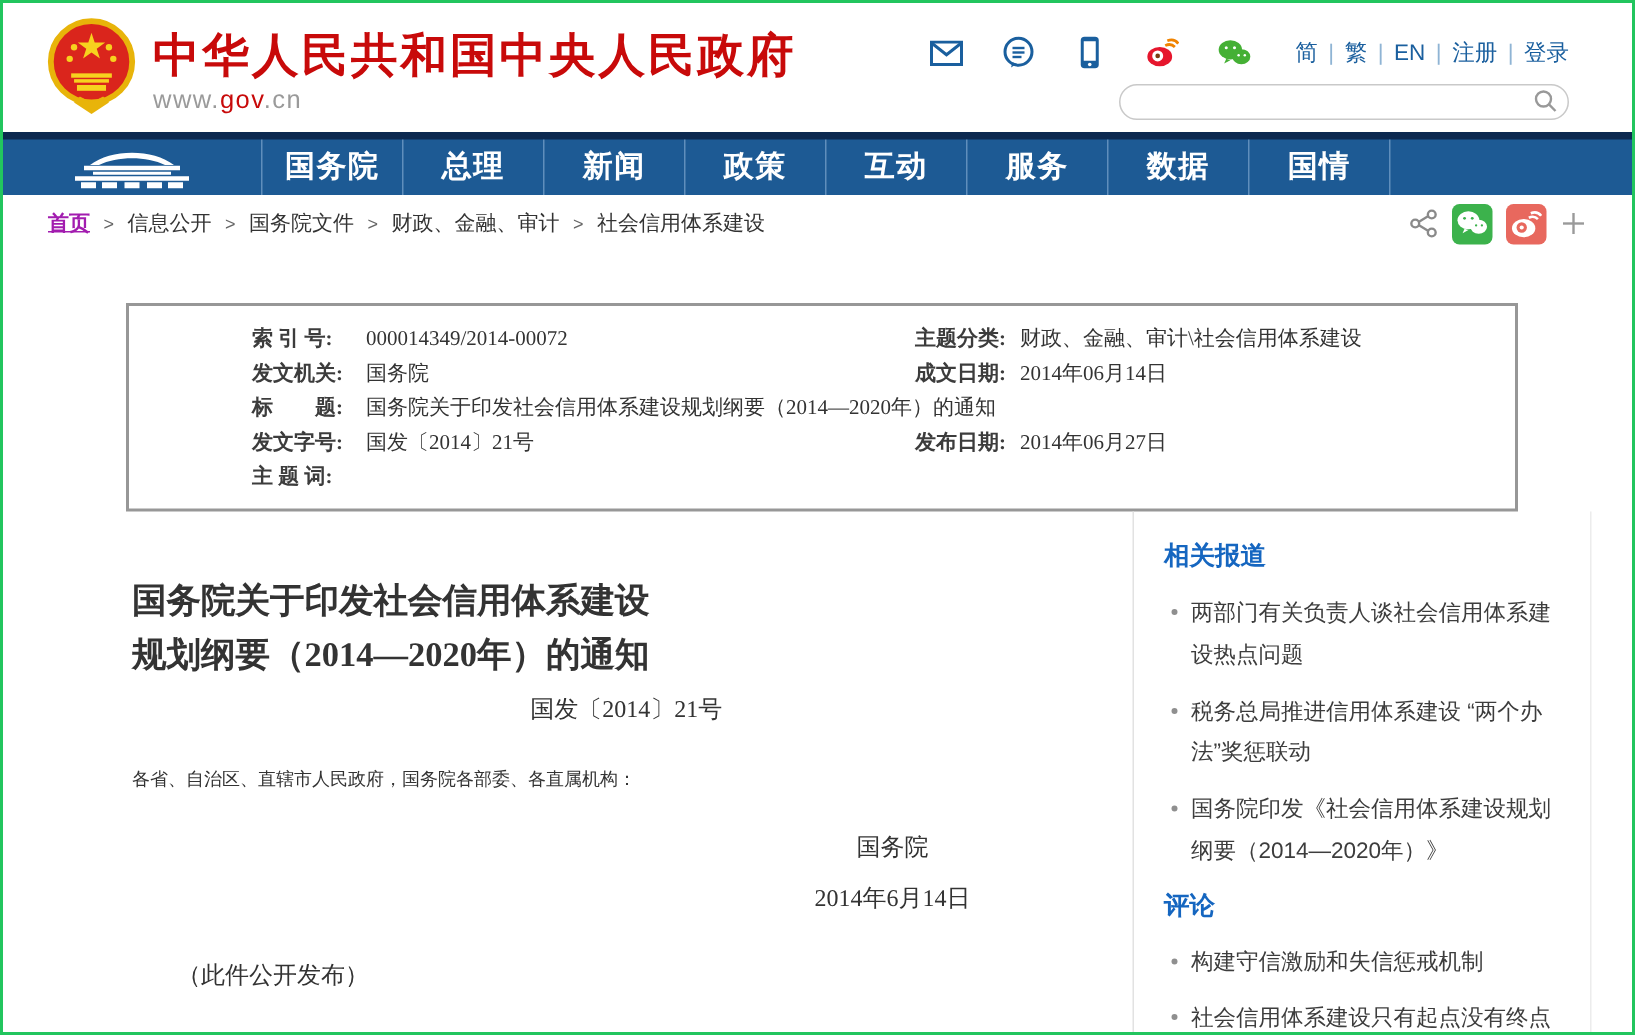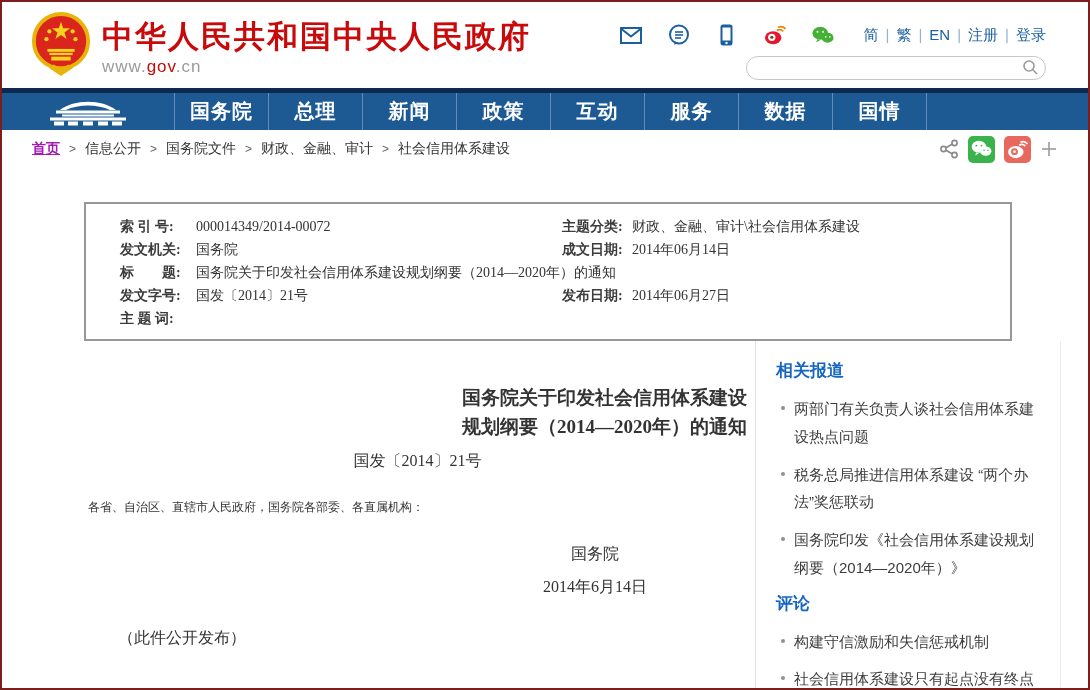--- a/index.html
+++ b/index.html
@@ -1,16 +1,16 @@
 <!DOCTYPE html>
 <html><head>
 <meta charset="utf-8">
 <style>
   html,body{margin:0;padding:0;background:#fff;}
-  .page{position:relative;width:1090px;height:690px;box-sizing:border-box;border:2px solid #7f1d1d;
+  .page{position:relative;width:1090px;height:690px;box-sizing:border-box;border:2px solid #22c55e;
         background:#fff;overflow:hidden;font-family:"Liberation Sans","DejaVu Sans",sans-serif;}
   
   .header{position:relative;height:86px;}
   .logo{position:absolute;left:28px;top:10px;display:flex;align-items:flex-start;cursor:pointer;}
   .emblem{width:62px;height:68px;display:block;}
   .logo-text{margin-left:10px;padding-top:8px;}
   .site-title{color:#c80a0a;font-size:31px;font-weight:bold;letter-spacing:2px;line-height:1.1;}
   .site-url{font-size:17px;color:#9a9a9a;letter-spacing:1px;margin-top:3px;}
   .site-url .url-gov{color:#c80a0a;}
   .header-right{position:absolute;right:42px;top:22px;text-align:right;}
@@ -36,31 +36,31 @@
   .crumb-sep{color:#666;margin:0 9px;font-size:12px;}
   .share-row{margin-left:auto;display:flex;align-items:center;gap:9px;}
   .share-btn{width:27px;height:27px;border-radius:5px;display:inline-flex;align-items:center;justify-content:center;cursor:pointer;}
   .share-btn.wechat{background:#3cb24c;}
   .share-btn.weibo{background:#e8685e;}
   .plain-icon{display:inline-flex;align-items:center;justify-content:center;cursor:pointer;}
   
   .meta-box{margin:34px 0 0 82px;width:928px;box-sizing:border-box;border:2px solid #979797;
             padding:11px 10px 9px 34px;font-family:"Liberation Serif","DejaVu Serif",serif;
             font-size:14px;color:#333;}
-  .meta-row{display:flex;line-height:23px;}
+  .meta-row{display:flex;line-height:23px;margin-left:48px;}
   .meta-cell{display:flex;}
   .meta-cell.left{width:442px;}
   .meta-label{font-weight:bold;color:#3c3c3c;white-space:pre;width:76px;flex:none;}
   .meta-label.right{width:70px;}
   .meta-value{color:#333;}
   
   .main{display:flex;align-items:stretch;min-height:353px;margin-top:0;}
   .article{width:753px;box-sizing:border-box;padding:0 8px 0 86px;
            font-family:"Liberation Serif","DejaVu Serif",serif;color:#333;}
-  .doc-title{margin:42px 0 0;text-align:right;font-size:19px;font-weight:bold;line-height:1.55;color:#333;}
+  .doc-title{margin:42px 0 0;text-align:left;font-size:23px;font-weight:bold;line-height:1.55;color:#333;}
   .doc-number{text-align:center;font-size:16px;margin-top:9px;}
   .salutation{font-size:12px;line-height:1.9;margin:24px 0 0;}
   .body-par{font-size:16px;line-height:1.9;text-indent:2em;margin:2px 0 0;}
   .signature{width:fit-content;margin:18px 100px 0 auto;text-align:center;font-size:16px;line-height:2.1;}
   .note{margin:24px 0 0;padding-left:30px;font-size:16px;}
   
   .aside{width:306px;box-sizing:border-box;border-left:1px solid #e2e2e2;border-right:1px solid #ececec;
          padding:18px 16px 30px 20px;}
   .side-title{color:#1566c0;font-size:17px;font-weight:bold;margin:0 0 13px;}
   .side-title.comments{}

